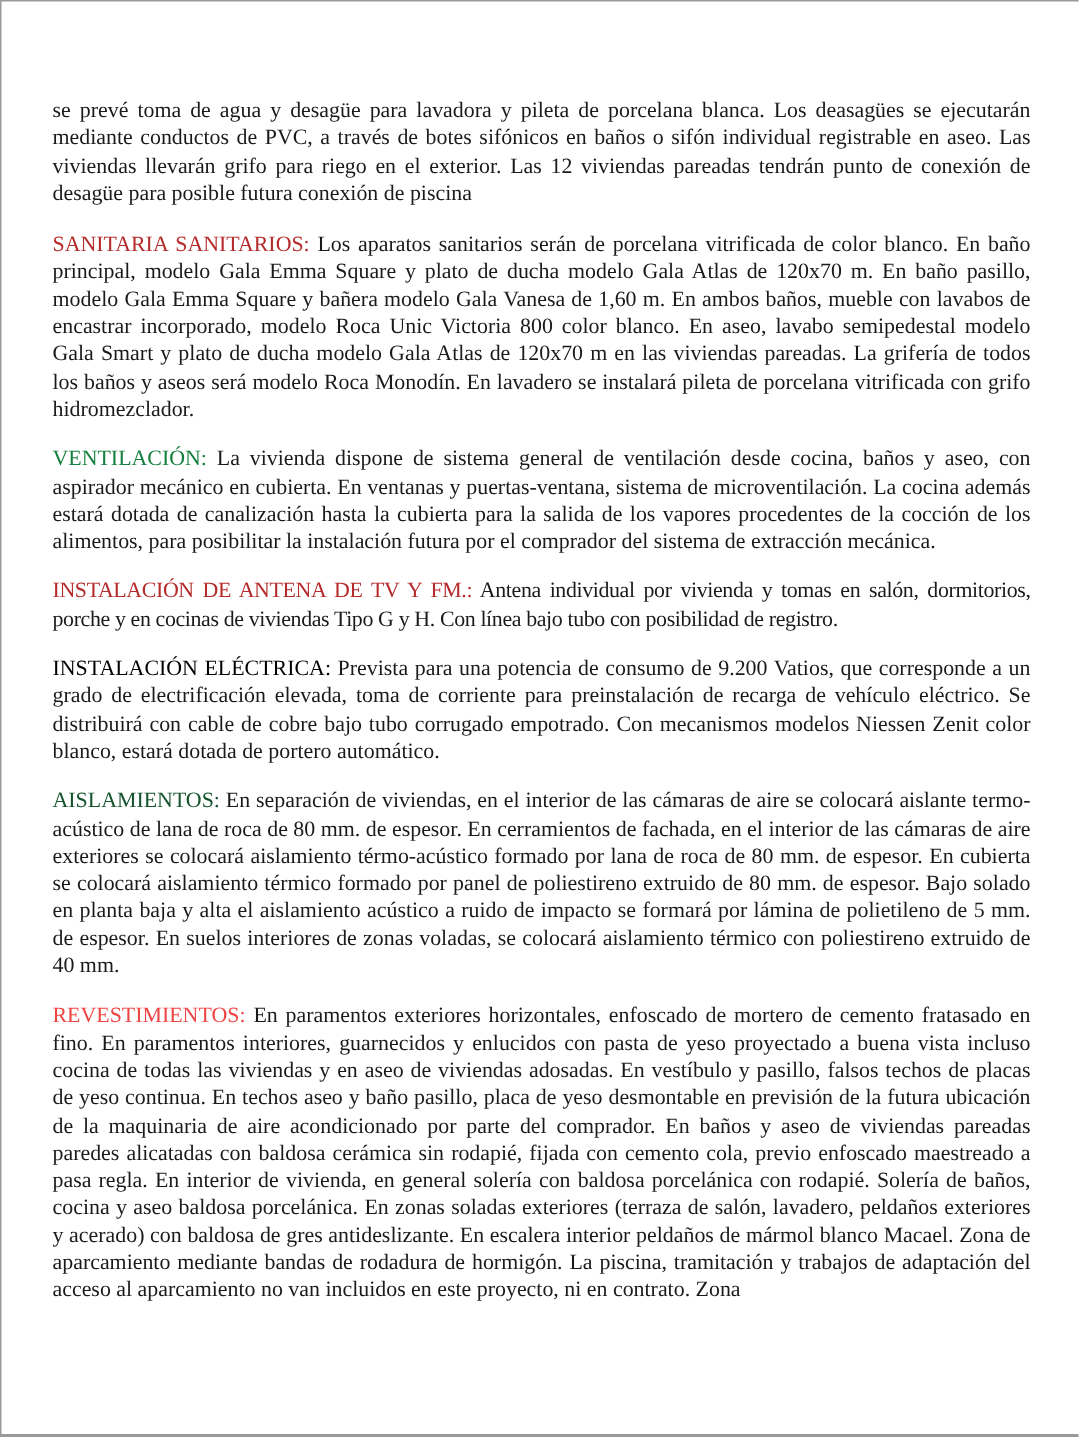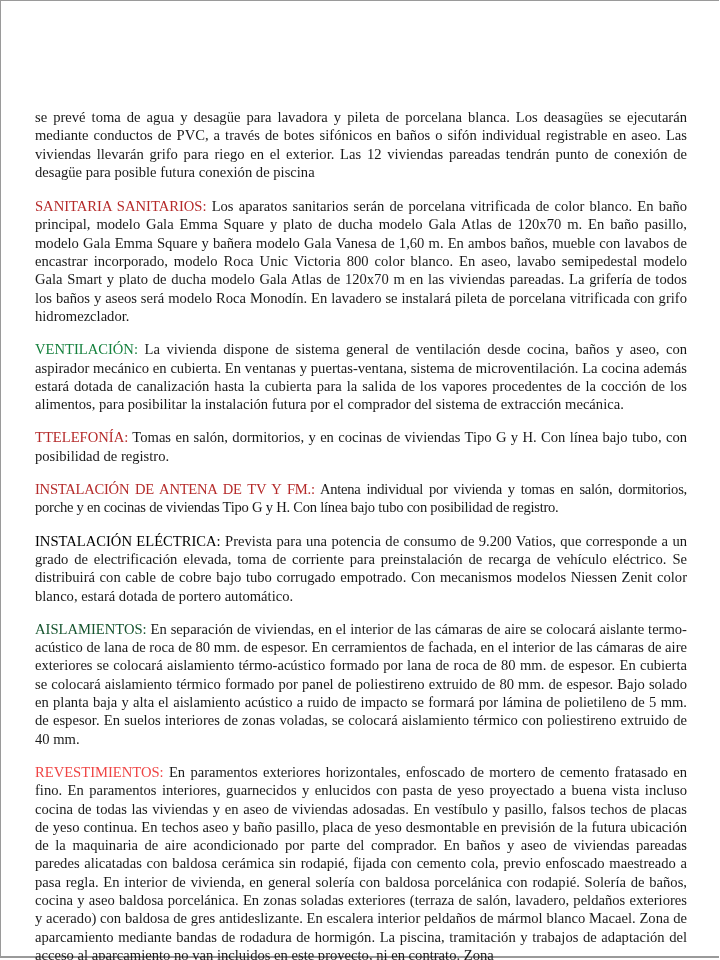--- a/index.html
+++ b/index.html
@@ -8,43 +8,39 @@
       position: absolute; left: 0; top: 0; width: 719px; height: 958px;
       border-left: 1px solid #9a9a9a; border-top: 1px solid #9a9a9a; border-bottom: 2px solid #9a9a9a;
       background: #ffffff; box-sizing: border-box;
     }
     .content {
       position: absolute; left: 34px; top: 64px; width: 652px;
       font-family: "Liberation Serif", serif; font-size: 14.6px; line-height: 18.3px; color: #1a1a1a;
       text-align: justify;
     }
     .content p { margin: 0 0 15px 0; }
-    .content p.first { margin-bottom: 16px; margin-top: 43px; }
+    .content p.first { margin-bottom: 16px; }
     .heading { color: #b52a2a; }
     .narrow { letter-spacing: -0.25px; }
   </style>
 </head>
 <body>
 
 <div class="page">
   <div class="content">
     <p class="first">
       <span>se prevé toma de agua y desagüe para lavadora y pileta de porcelana blanca. Los deasagües se ejecutarán mediante conductos de PVC, a través de botes sifónicos en baños o sifón individual registrable  en  aseo. Las viviendas llevarán  grifo para riego en el exterior. Las 12 viviendas pareadas tendrán  punto de conexión de desagüe para posible  futura conexión de piscina</span>
     </p>
     <p>
       <span class="heading" style="color: rgb(181, 42, 42);">SANITARIA SANITARIOS:</span>
       <span>Los aparatos sanitarios serán de porcelana vitrificada de color blanco. En baño principal, modelo Gala Emma Square y plato de ducha modelo Gala  Atlas de 120x70 m. En baño pasillo, modelo Gala Emma Square y bañera modelo Gala Vanesa de 1,60 m. En ambos baños, mueble con lavabos de encastrar incorporado,  modelo  Roca Unic Victoria 800 color blanco. En aseo, lavabo semipedestal modelo Gala Smart y plato de ducha modelo Gala  Atlas de 120x70 m en las viviendas pareadas. La  grifería de todos los baños y aseos será modelo Roca Monodín. En lavadero se instalará pileta de porcelana vitrificada con grifo hidromezclador.</span>
     </p>
     <p>
       <span class="heading" style="color: #15803d;">VENTILACIÓN:</span>
       <span> La vivienda dispone de sistema general de ventilación desde cocina, baños y aseo,  con aspirador mecánico en cubierta. En ventanas y puertas-ventana, sistema de microventilación. La cocina además estará dotada de canalización hasta  la cubierta para la salida de los vapores procedentes de la cocción de los alimentos, para  posibilitar la instalación futura  por el comprador del sistema de extracción mecánica.</span>
-    </p>
-    <p>
-      <span class="heading" style="color: rgb(181, 42, 42);">TTELEFONÍA:</span>
-      <span>Tomas en salón, dormitorios, y en cocinas de viviendas Tipo G y H. Con línea bajo tubo, con posibilidad de registro.</span>
     </p>
     <p class="narrow">
       <span class="heading" style="color: rgb(181, 42, 42);">INSTALACIÓN DE ANTENA DE TV Y FM.:</span>
       <span>Antena individual por vivienda y tomas en salón, dormitorios, porche y  en cocinas de viviendas  Tipo G y H. Con línea bajo tubo con posibilidad de registro.</span>
     </p>
     <p>
       <span class="heading" style="color: #000000;">INSTALACIÓN ELÉCTRICA:</span>
       <span>Prevista para una potencia de consumo de 9.200 Vatios, que corresponde a un grado de electrificación elevada, toma de corriente para preinstalación de recarga de vehículo eléctrico. Se distribuirá con cable de cobre bajo tubo corrugado empotrado. Con mecanismos modelos Niessen Zenit color blanco, estará dotada de portero automático.</span>
     </p>
     <p>

